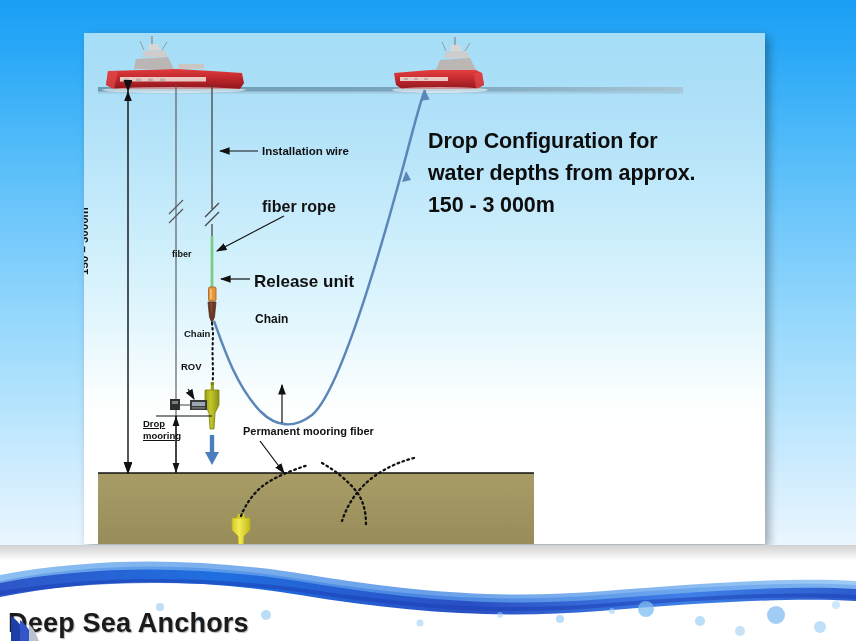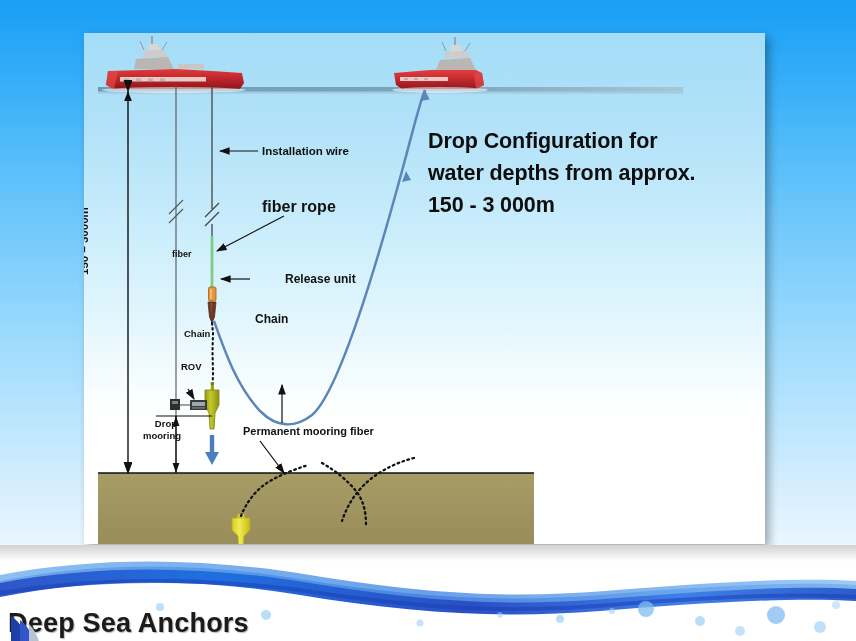--- a/index.html
+++ b/index.html
@@ -55,26 +55,26 @@
   .lbl{position:absolute;color:#111;white-space:nowrap;}
   .lbl-bold{font-weight:bold;}
   #title{
     position:absolute;left:344px;top:93px;width:345px;
     font-size:21.5px;font-weight:bold;color:#0d0d0d;
     line-height:1.48;letter-spacing:-.1px;
   }
   #lbl-install{left:178px;top:112px;font-size:11.5px;font-weight:bold;}
   #lbl-fiber  {left:162px;top:165px;font-size:16px;font-weight:bold;margin-left:16px;}
   #lbl-swivel {left:88px; top:216px;font-size:9px;font-weight:bold;}
-  #lbl-release{left:170px;top:239px;font-size:12px;font-weight:bold;margin-left:31px;}
+  #lbl-release{left:170px;top:239px;font-size:17px;font-weight:bold;}
   #lbl-chainbig{left:171px;top:279px;font-size:12px;font-weight:bold;}
   #lbl-chainsm{left:100px;top:295px;font-size:9.5px;font-weight:bold;}
   #lbl-rov    {left:97px; top:328px;font-size:9.5px;font-weight:bold;}
   #lbl-drop   {left:59px; top:385px;font-size:9.5px;font-weight:bold;
-               line-height:1.25;white-space:normal;width:34px;text-align:right;}
+               line-height:1.25;white-space:normal;width:34px;text-align:left;text-decoration:underline;}
   #lbl-perm   {left:159px;top:392px;font-size:11px;font-weight:bold;}
   #lbl-depth{
     left:-6px;top:242px;font-size:11.5px;font-weight:bold;
     transform:rotate(-90deg);transform-origin:left top;
   }
 </style>
 </head>
 <body>
 
 <div id="slide">

